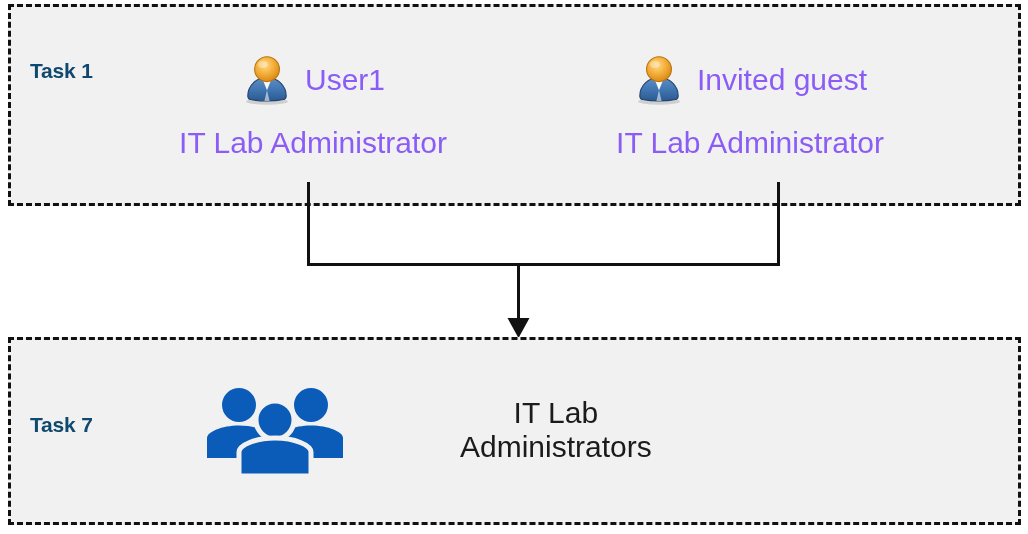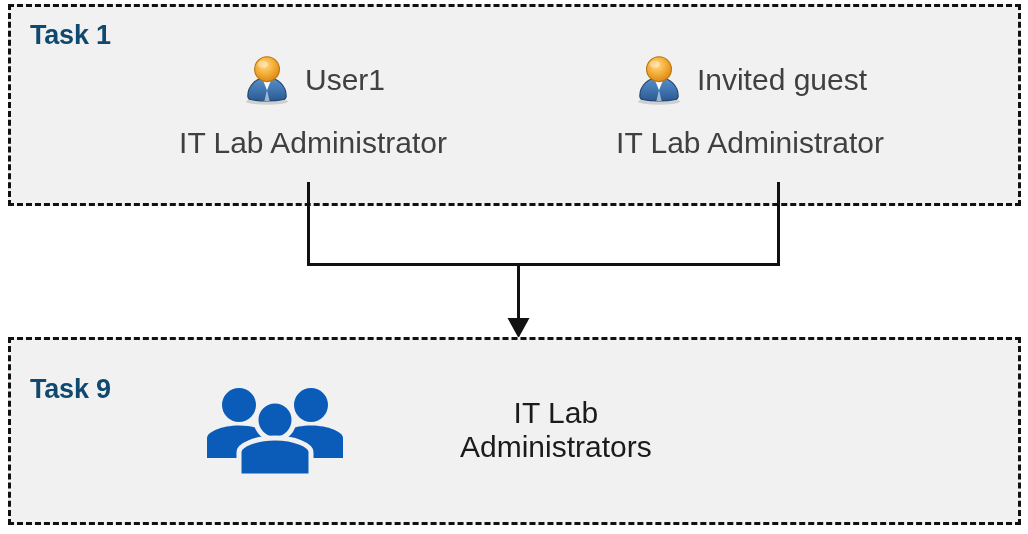--- a/index.html
+++ b/index.html
@@ -36,34 +36,35 @@
   }
   #task2-box {
     left: 8px;
     top: 337px;
     width: 1013px;
     height: 188px;
   }
 
   .task-label {
     position: absolute;
-    font-size: 27px;
+    font-size: 21px;
     font-weight: bold;
     color: #10496f;
     letter-spacing: -0.2px;
     white-space: nowrap;
+    margin-top: 39px;
   }
   #task1-label { left: 30px; top: 20px; }
   #task2-label { left: 30px; top: 374px; }
 
   
   .person {
     position: absolute;
     text-align: center;
-    color: #404040;
+    color: #8b5cf6;
     font-size: 30px;
     line-height: 1.02;
     white-space: nowrap;
   }
   #person-user1 { left: 128px; top: 52px; width: 370px; }
   #person-guest { left: 540px; top: 52px; width: 420px; text-align: center; }
 
   .person-row1 {
     display: flex;
     align-items: center;
@@ -193,21 +194,21 @@
       <path d="M307 264.5 L780 264.5"></path>
 
       <path d="M518.5 264.5 L518.5 324"></path>
     </g>
 
     <polygon points="518.5,338 507.5,318 529.5,318" fill="#111111"></polygon>
   </svg>
 
   <div class="task-box" id="task2-box"></div>
 
-  <div class="task-label" id="task2-label">Task 9</div>
+  <div class="task-label" id="task2-label">Task 7</div>
 
   <div id="group-block">
     <span class="group-icon">
       <svg viewBox="0 0 150 100" width="150" height="100" aria-hidden="true">
         <g fill="#0b5cb8">
 
           <circle cx="39" cy="25" r="17"></circle>
           <path d="M7 78V58c0-6 14.5-12.5 32-12.5S71 52 71 58v20z"></path>
 
           <circle cx="111" cy="25" r="17"></circle>

